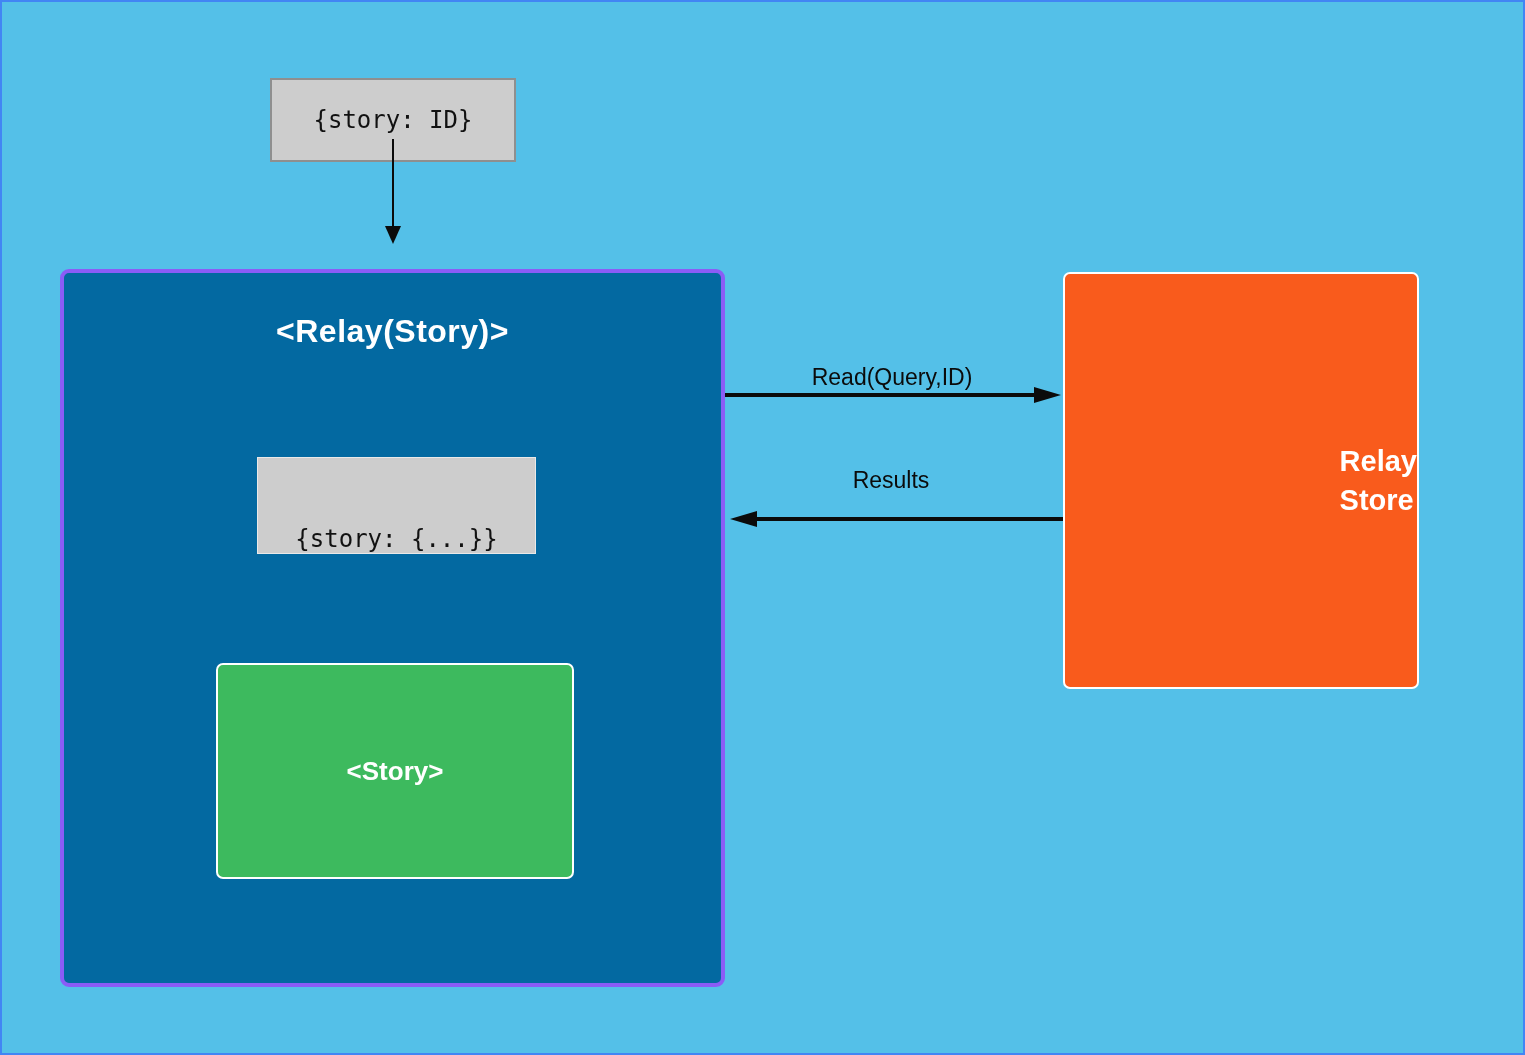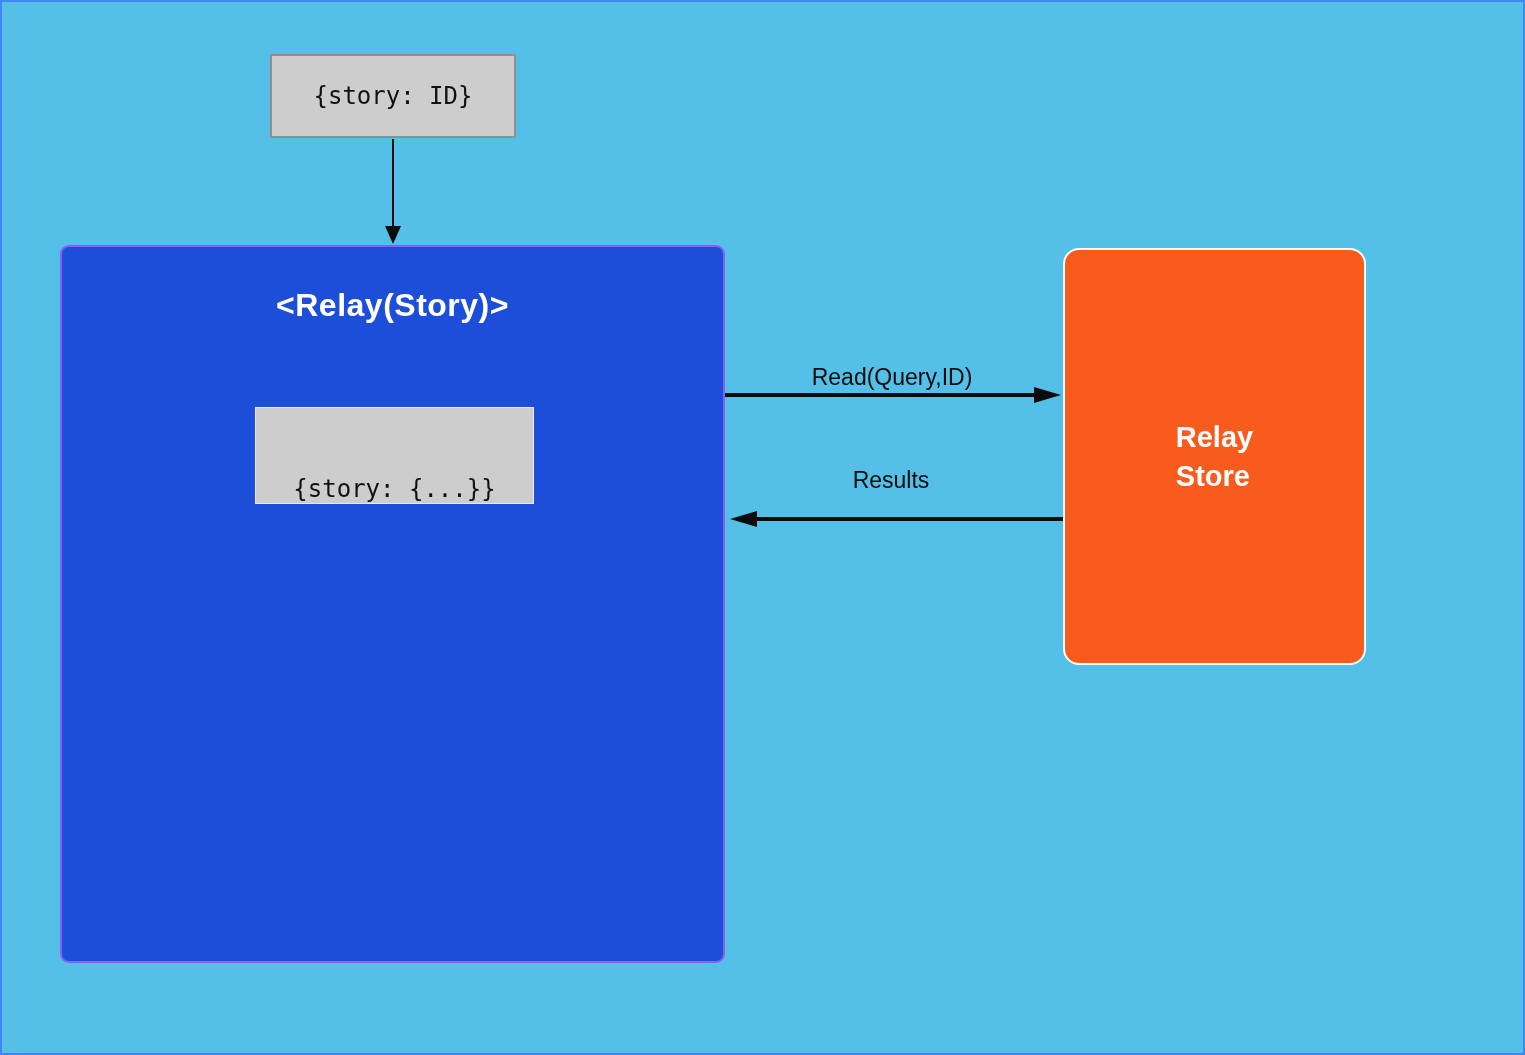--- a/index.html
+++ b/index.html
@@ -8,39 +8,39 @@
     width: 1525px;
     height: 1055px;
     box-sizing: border-box;
     background: #54c0e8;
     border: 2px solid #4285f4;
     overflow: hidden;
     font-family: "Liberation Sans", sans-serif;
   }
 
   
-  .node { position: absolute; box-sizing: border-box; }
+  .node { position: absolute; box-sizing: border-box; margin-top: 24px; }
 
   .props-box {
     left: 268px; top: 52px; width: 246px; height: 84px;
     background: #cdcdcd;
     border: 2px solid #8f8f8f;
     display: flex; align-items: center; justify-content: center;
   }
   .mono {
     font-family: "DejaVu Sans Mono", "Liberation Mono", monospace;
     font-size: 24px;
     color: #111;
     white-space: nowrap;
   }
 
   .relay-container {
     left: 58px; top: 243px; width: 665px; height: 718px;
-    background: #1d4ed8;
-    border: 2px solid #8b5cf6;
+    background: #0369a1;
+    border: 4px solid #8b5cf6;
     border-radius: 9px;
     padding-left: 31px;
   }
   .relay-title {
     position: absolute; left: 0; top: 40px; width: 100%;
     text-align: center;
     color: #ffffff;
     font-size: 32px;
     font-weight: bold;
     letter-spacing: 0.5px;
@@ -58,25 +58,25 @@
     background: #3dba5e;
     border: 2px solid #ffffff;
     border-radius: 7px;
     display: flex; align-items: center; justify-content: center;
   }
   .story-label {
     color: #ffffff; font-size: 26px; font-weight: bold;
   }
 
   .store-box {
-    left: 1061px; top: 246px; width: 303px; height: 417px;
+    left: 1061px; top: 246px; width: 356px; height: 417px;
     background: #f95b1c;
     border: 2px solid #ffffff;
-    border-radius: 16px;
-    display: flex; align-items: center; justify-content: center;
+    border-radius: 7px;
+    display: flex; align-items: center; justify-content: flex-end;
   }
   .store-label {
     color: #ffffff; font-size: 29px; font-weight: bold;
     line-height: 39px; text-align: left;
   }
 
   
   .edge-label {
     position: absolute;
     color: #0b0b0b;
@@ -127,20 +127,23 @@
     </g>
   </svg>
 
   <div class="node relay-container">
     <div class="relay-title">&lt;Relay(Story)&gt;</div>
 
     <div class="node inner-props-box">
       <span class="mono">{story: {...}}</span>
     </div>
 
+    <div class="node story-box">
+      <span class="story-label">&lt;Story&gt;</span>
+    </div>
   </div>
 
   <div class="node store-box">
     <div class="store-label">
       <div>Relay</div>
       <div>Store</div>
     </div>
   </div>
 
   <div class="edge-label read">Read(Query,ID)</div>

